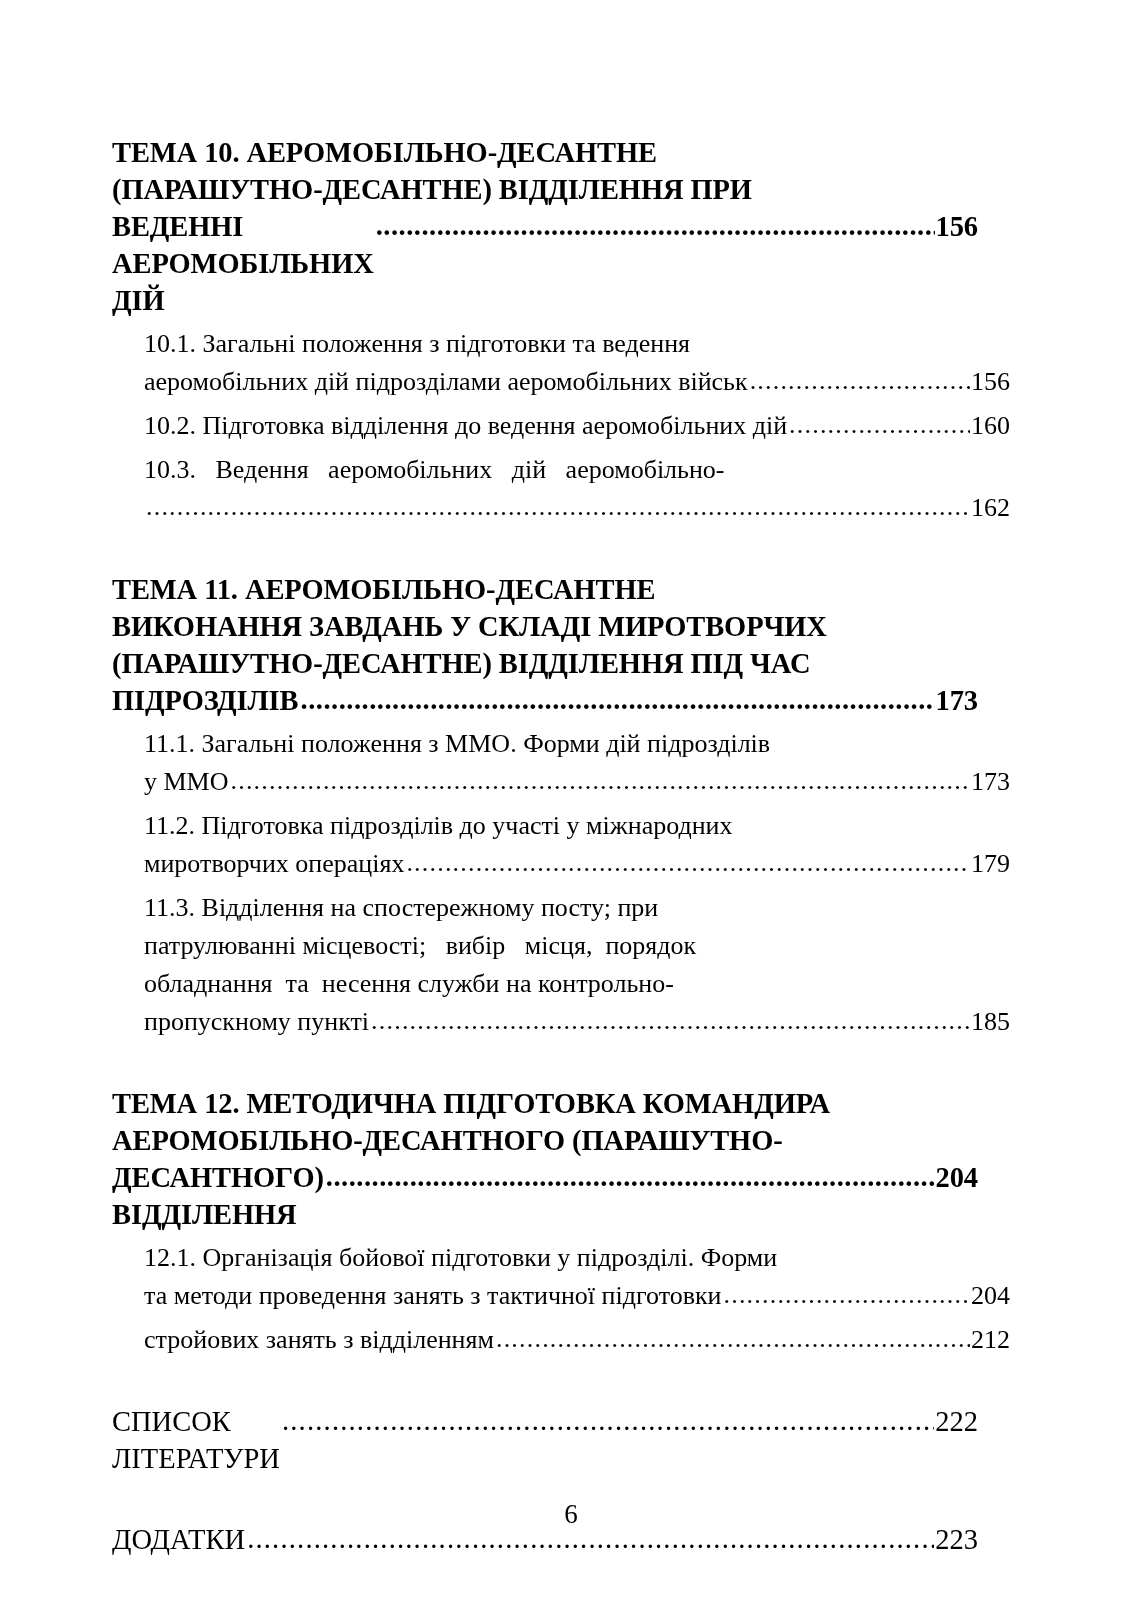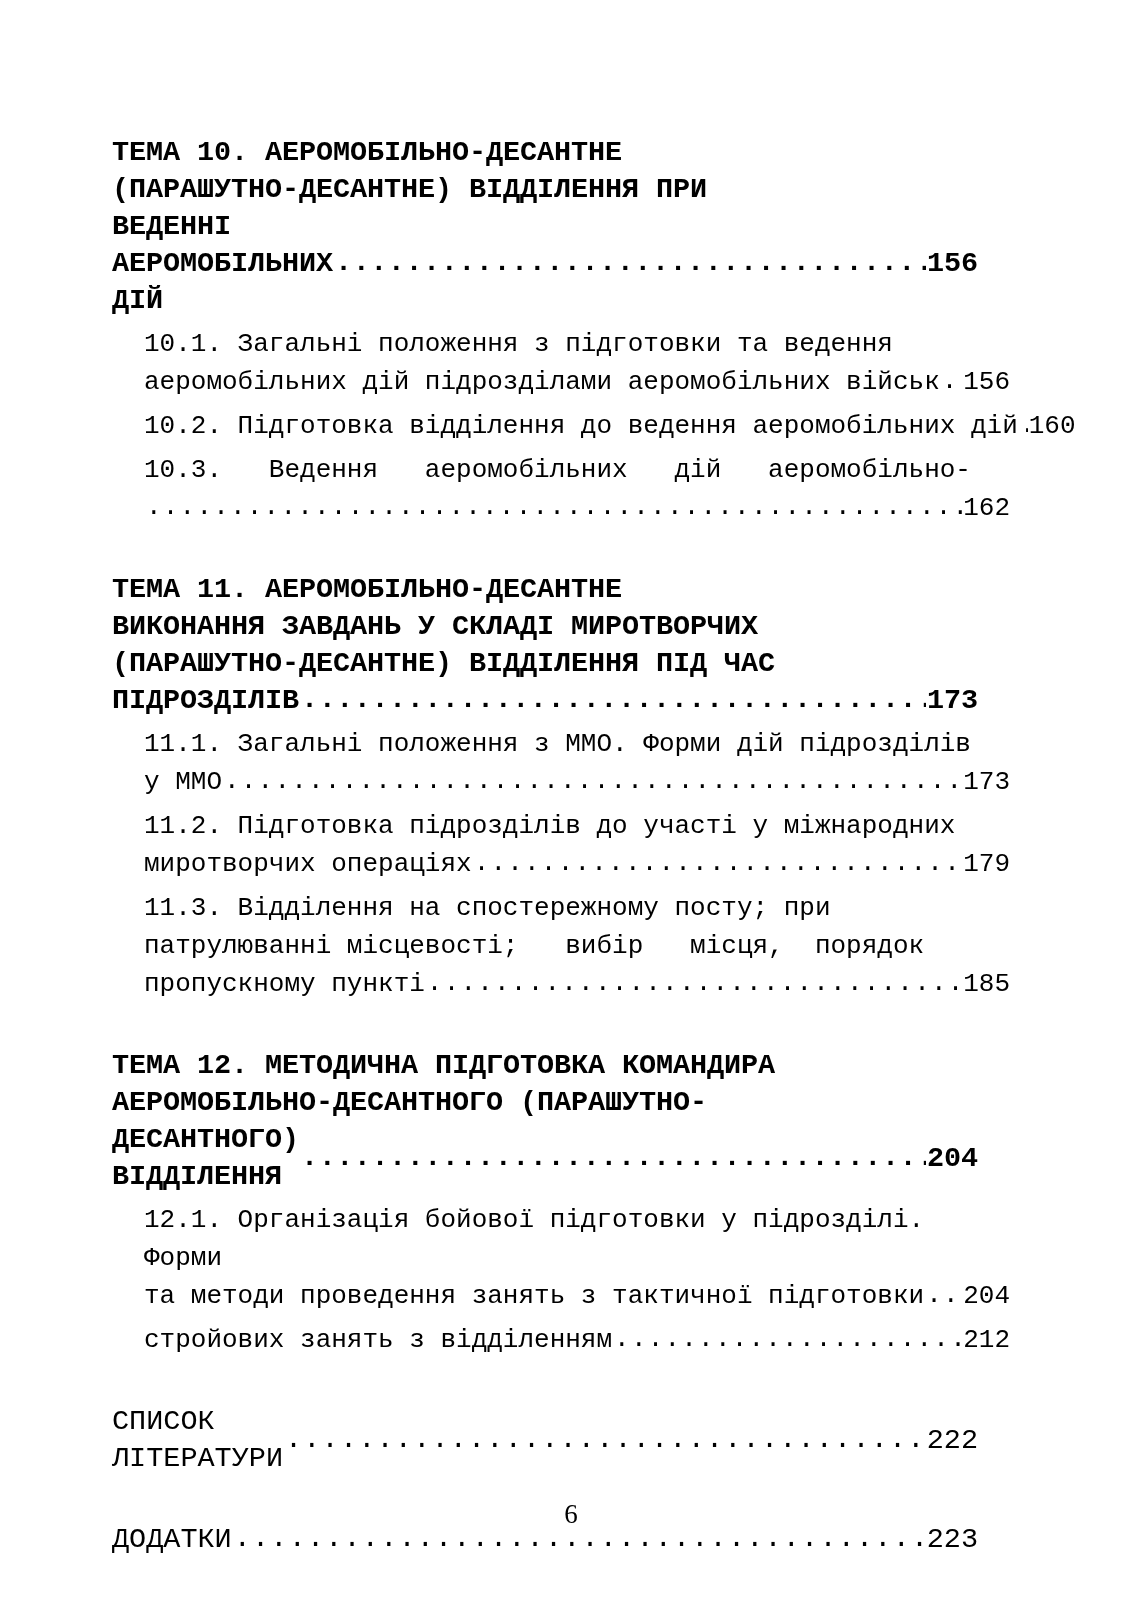--- a/index.html
+++ b/index.html
@@ -26,25 +26,24 @@
     position: absolute;
     left: 112px;
     top: 134px;
     width: 866px;
   }
 
   
   .entry {
     display: block;
     width: 100%;
-    font-family: Liberation Mono, monospace;
   }
   .entry .line {
     display: flex;
-    align-items: center;
+    align-items: flex-start;
     width: 100%;
   }
   .entry .txt {
     white-space: pre-wrap;
     flex: 0 1 auto;
   }
   .entry .dots {
     flex: 1 1 auto;
     min-width: 8px;
     overflow: hidden;
@@ -176,20 +175,21 @@
         <div class="line">
           <span class="txt">миротворчих операціях</span>
           <span class="dots">.......................................................................................................................................................................................................</span>
           <span class="pg">179</span>
         </div>
       </div>
       <div class="gap-tiny"></div>
       <div class="entry sub">
         <span class="cont">11.3. Відділення на спостережному посту; при</span>
         <span class="cont">патрулюванні місцевості;   вибір   місця,  порядок</span>
+        <span class="cont">обладнання  та  несення служби на контрольно-</span>
         <div class="line">
           <span class="txt">пропускному пункті</span>
           <span class="dots">.......................................................................................................................................................................................................</span>
           <span class="pg">185</span>
         </div>
       </div>
       <div class="gap-section"></div>
       <div class="entry chapter">
         <span class="head-line">ТЕМА 12. МЕТОДИЧНА ПІДГОТОВКА КОМАНДИРА</span>
         <span class="head-line">АЕРОМОБІЛЬНО-ДЕСАНТНОГО (ПАРАШУТНО-</span>

